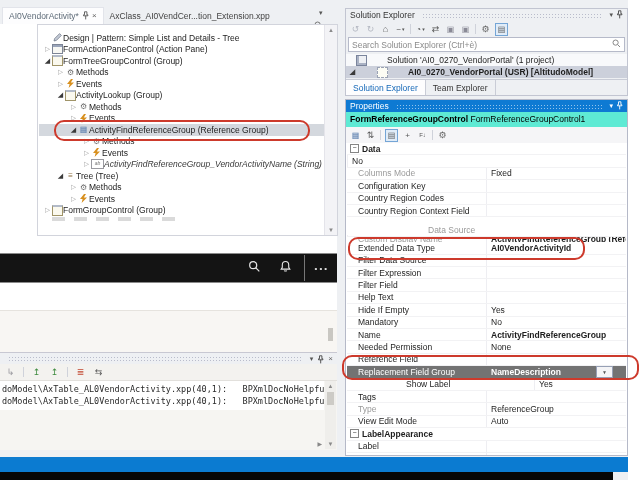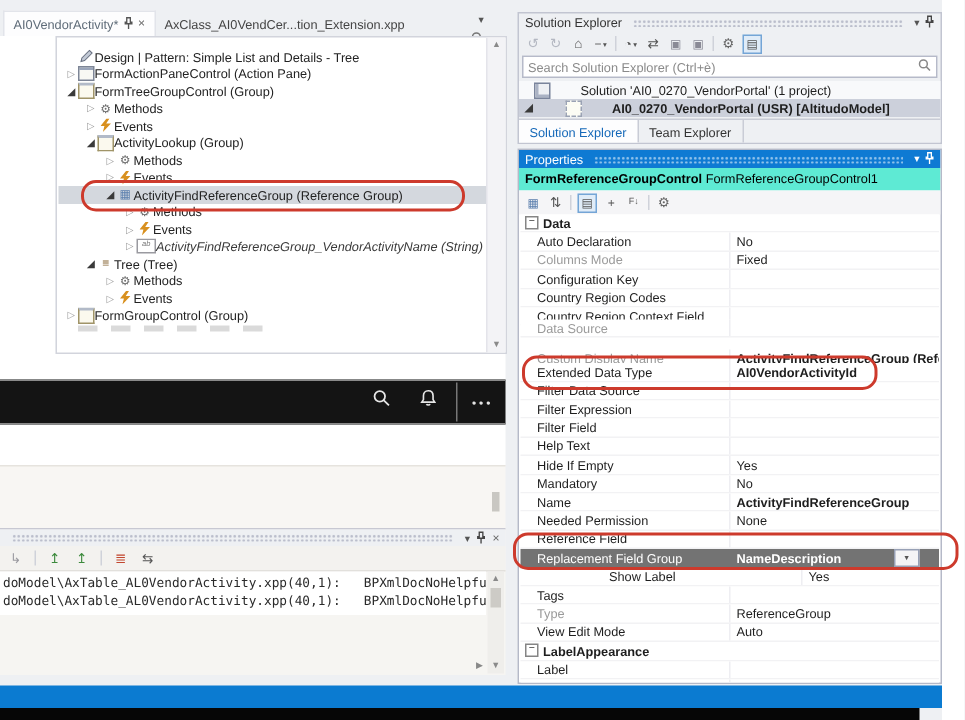--- a/index.html
+++ b/index.html
@@ -426,21 +426,20 @@
         <span class="bicon">
           <span style="color:#666;font-size:9px;line-height:9px;">⚙</span>
         </span>
       </div>
     <div class="pgrid" id="pgrid">
         <div class="prow" style="top: 43px;">
           <span class="secbox">−</span>
           <b class="seclab">Data</b>
         </div>
         <div class="prow" style="top: 55.4px;">
-          <span class="plab">Auto Declaration</span>
           <span class="pval">No</span>
         </div>
         <div class="prow" style="top: 67.8px;">
           <span class="plab gray">Columns Mode</span>
           <span class="pval gray">Fixed</span>
         </div>
         <div class="prow" style="top: 80.2px;">
           <span class="plab">Configuration Key</span>
           <span class="pval"></span>
         </div>
@@ -449,21 +448,21 @@
           <span class="pval"></span>
         </div>
         <div class="prow" style="top: 105px;">
           <span class="plab">Country Region Context Field</span>
           <span class="pval"></span>
         </div>
         <div class="prow" style="top: 133px; align-items: flex-end;">
           <span class="plab gray">Custom Display Name</span>
           <span class="pval b">ActivityFindReferenceGroup (Referen</span>
         </div>
-        <div class="prow" style="top: 113px;">
+        <div class="prow" style="top: 125px; flex-direction: column;">
           <span class="plab gray">Data Source</span>
           <span class="pval"></span>
         </div>
         <div class="prow" style="top: 142.2px;">
           <span class="plab">Extended Data Type</span>
           <span class="pval b">AI0VendorActivityId</span>
         </div>
         <div class="prow" style="top: 154.6px;">
           <span class="plab">Filter Data Source</span>
           <span class="pval"></span>

